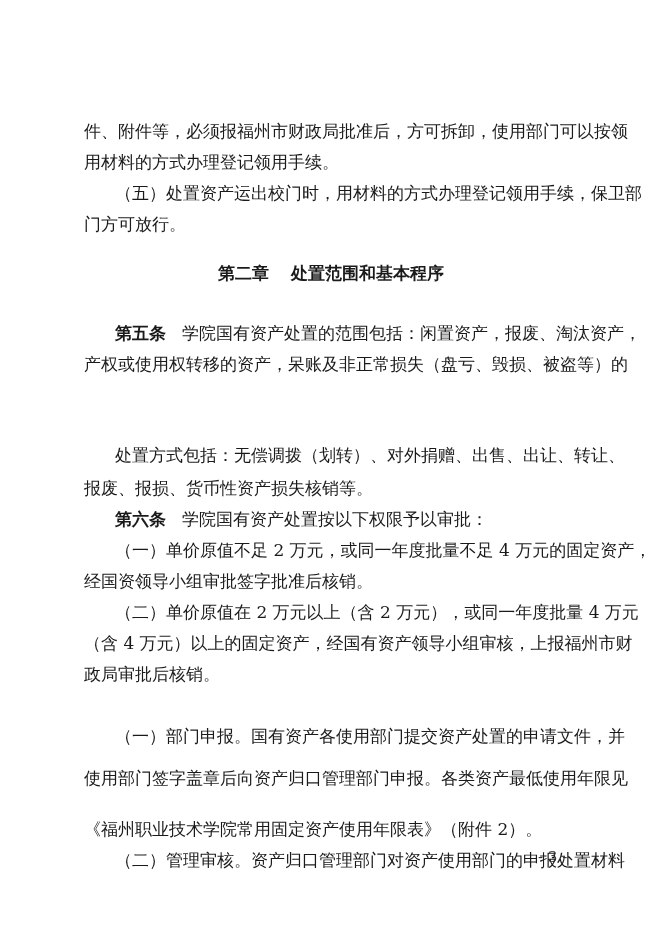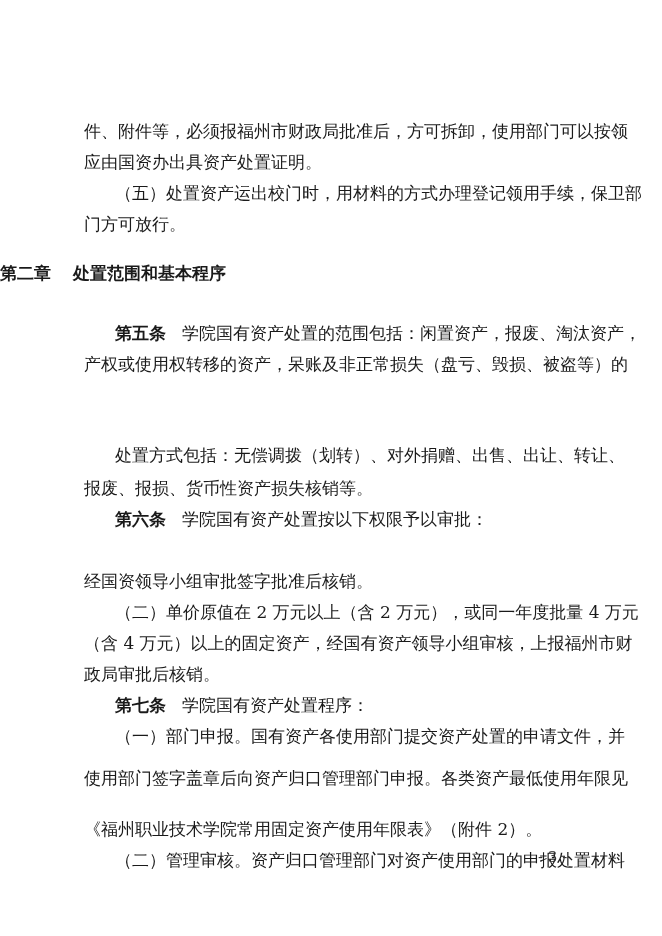--- a/index.html
+++ b/index.html
@@ -10,63 +10,61 @@
   .page { position: absolute; left: 0; top: 0; width: 662px; height: 936px; }
   .line {
     position: absolute; left: 84px; width: 494px; height: 20px;
     font-size: 17px; line-height: 20px; white-space: nowrap;
     text-align: justify; text-align-last: justify; letter-spacing: 0;
   }
   .line.last { text-align-last: left; }
   .line.indent { left: 115px; width: 463px; }
   .bold { font-family: "DejaVu Sans", "Liberation Sans", sans-serif; font-weight: bold; }
   .title {
-    position: absolute; left: 0; width: 662px; top: 262px; 
+    position: absolute; left: 0; width: 662px; top: 262px; text-align: center;
     font-family: "DejaVu Sans", "Liberation Sans", sans-serif; font-weight: bold; font-size: 17px;
   }
   .title .gap { display: inline-block; width: 22px; }
   .pagenum {
     position: absolute; left: 538px; top: 848px; font-size: 15px;
     font-family: "DejaVu Serif", "Liberation Serif", serif; color: #333;
   }
   .art-gap { display: inline-block; width: 16px; }
 </style>
 </head>
 <body>
 
 <div class="page">
 
   <div class="line" style="top:121px">件、附件等，必须报福州市财政局批准后，方可拆卸，使用部门可以按领</div>
-  <div class="line last" style="top:152px">应由国资办出具资产处置证明。</div>
+  <div class="line last" style="top:152px">用材料的方式办理登记领用手续。</div>
   <div class="line indent" style="top:183px">（五）处置资产运出校门时，用材料的方式办理登记领用手续，保卫部</div>
   <div class="line last" style="top:214px">门方可放行。</div>
 
   <div class="title">
     <span>第二章</span><span class="gap"></span><span>处置范围和基本程序</span>
   </div>
 
   <div class="line indent" style="top:323px">
     <span class="bold">第五条</span><span class="art-gap"></span><span>学院国有资产处置的范围包括：闲置资产，报废、淘汰资产，</span>
   </div>
   <div class="line" style="top:354px">产权或使用权转移的资产，呆账及非正常损失（盘亏、毁损、被盗等）的</div>
 
   <div class="line indent" style="top:445px">处置方式包括：无偿调拨（划转）、对外捐赠、出售、出让、转让、</div>
   <div class="line last" style="top:478px">报废、报损、货币性资产损失核销等。</div>
 
   <div class="line indent last" style="top:509px">
     <span class="bold">第六条</span><span class="art-gap"></span><span>学院国有资产处置按以下权限予以审批：</span>
   </div>
+  <div class="line indent" style="top:540px">（一）单价原值不足 2 万元，或同一年度批量不足 4 万元的固定资产，</div>
   <div class="line last" style="top:571px">经国资领导小组审批签字批准后核销。</div>
   <div class="line indent" style="top:602px">（二）单价原值在 2 万元以上（含 2 万元），或同一年度批量 4 万元</div>
   <div class="line" style="top:633px">（含 4 万元）以上的固定资产，经国有资产领导小组审核，上报福州市财</div>
   <div class="line last" style="top:664px">政局审批后核销。</div>
 
-  <div class="line indent last" style="top:695px">
-    <span class="bold">第七条</span><span class="art-gap"></span><span>学院国有资产处置程序：</span>
-  </div>
   <div class="line indent" style="top:726px">（一）部门申报。国有资产各使用部门提交资产处置的申请文件，并</div>
   <div class="line" style="top:768px">使用部门签字盖章后向资产归口管理部门申报。各类资产最低使用年限见</div>
   <div class="line last" style="top:819px">《福州职业技术学院常用固定资产使用年限表》（附件 2）。</div>
 
   <div class="line indent" style="top:850px">（二）管理审核。资产归口管理部门对资产使用部门的申报处置材料</div>
 
   <div class="pagenum">- 3 -</div>
 </div>
 
 </body></html>

